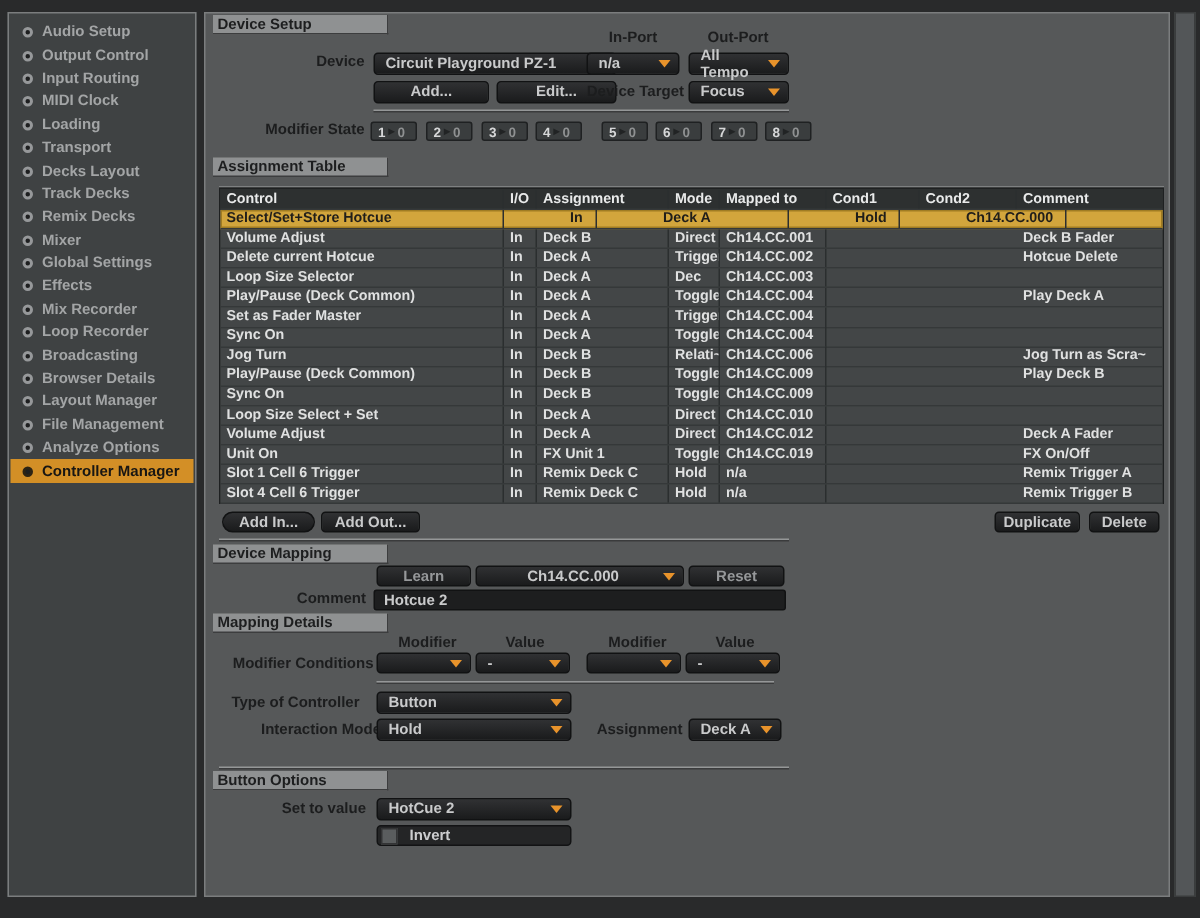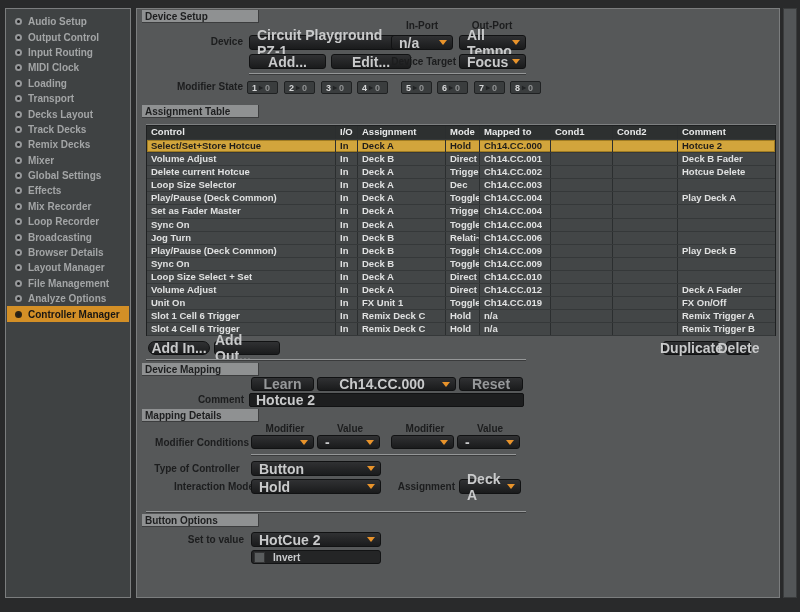--- a/index.html
+++ b/index.html
@@ -30,21 +30,21 @@
     border-right:1px solid #3c3d3e; border-bottom:1px solid #3c3d3e; }
 
   .lbl { position:absolute; color:#1c1d1e; font-size:10px; height:14px;
     line-height:14px; white-space:nowrap; }
   .lbl.r { text-align:right; }
   .lbl.c { text-align:center; }
 
   .dd, .btn, .field {
     position:absolute; height:15px; border-radius:3px;
     background:linear-gradient(#303133,#1a1b1c); border:1px solid #111213;
-    color:#c9cacb; font-size:14px; display:flex; align-items:center;
+    color:#c9cacb; font-size:10px; display:flex; align-items:center;
   }
   .dd { padding:0 16px 0 7px; }
   .dd .caret { position:absolute; right:5px; top:4px; width:0; height:0;
     border-left:4px solid transparent; border-right:4px solid transparent;
     border-top:5px solid #e8932b; }
   .dd.center { justify-content:center; }
   .btn { justify-content:center; }
   .field { padding:0 6px; border-radius:2px; background:#1d1e1f; }
   .dim { color:#96989a; }
 
@@ -56,24 +56,24 @@
     background:#3a3d3e; border:1px solid #1f2122; display:flex; align-items:center;
     font-size:9px; }
   .mbox .n { color:#d6d7d8; padding-left:4px; }
   .mbox .a { color:#212324; padding:0 2px; font-size:8px; }
   .mbox .v { color:#8f9192; }
 
   
   #atable { position:absolute; left:9px; top:116px; width:630px; height:211px;
     background:#3b3e3f; border:1px solid #1e2021; box-shadow:0 -1px 0 #7e8081; }
   .trow { display:flex; width:100%; height:13.1px; background:#434647;
-    border-bottom:1px solid #353839; color:#e0e1e1; }
+    border-bottom:1px solid #353839; color:#e0e1e1;align-items:flex-end; }
   .trow.head { height:14px; background:#2d3030; color:#e9eaea; }
   .trow.selected { background:#d2a53c; color:#201e1a;
-    box-shadow:inset 0 0 0 1px #a07c22; }
+    box-shadow:inset 0 0 0 1px #a07c22;gap:40px; }
   .tcell { flex:none; font-size:9.5px; line-height:12.5px; padding-left:4px;
     border-right:1px solid #2b2e2f; overflow:hidden; white-space:nowrap; }
   .tcell:last-child { border-right:none; }
 
   .chkrow { position:absolute; height:14px; border-radius:3px; background:#242526;
     border:1px solid #121314; display:flex; align-items:center; }
   .chkrow .box { width:11px; height:11px; margin-left:2px; background:#5a5d5e;
     border:1px solid #333435; }
   .chkrow .txt { color:#cbccce; font-size:10px; padding-left:8px; }
 </style>
@@ -399,21 +399,21 @@
         <div class="tcell" style="width: 71px;">n/a</div>
         <div class="tcell" style="width: 62px;"></div>
         <div class="tcell" style="width: 65px;"></div>
         <div class="tcell" style="width: 99px;">Remix Trigger B</div>
       </div>
     </div>
 
   <div class="btn" style="left:11px;top:332px;width:62px;height:14px;border-radius:7px;">Add In...</div>
   <div class="btn" style="left:77px;top:332px;width:66px;height:14px;">Add Out...</div>
   <div class="btn" style="left:526px;top:332px;width:57px;height:14px;">Duplicate</div>
-  <div class="btn" style="left:589px;top:332px;width:25px;height:14px;">Delete</div>
+  <div class="btn" style="left:589px;top:332px;width:47px;height:14px;">Delete</div>
 
   <div class="sep" style="left:9px;top:350px;width:380px;"></div>
   <div class="bar" style="top:354px;">Device Mapping</div>
   <div class="btn" style="left:114px;top:368px;width:63px;height:14px;">
       <span class="dim">Learn</span>
     </div>
   <div class="dd center" style="left:180px;top:368px;width:139px;height:14px;">
     <span>Ch14.CC.000</span>
     <span class="caret"></span>
   </div>

